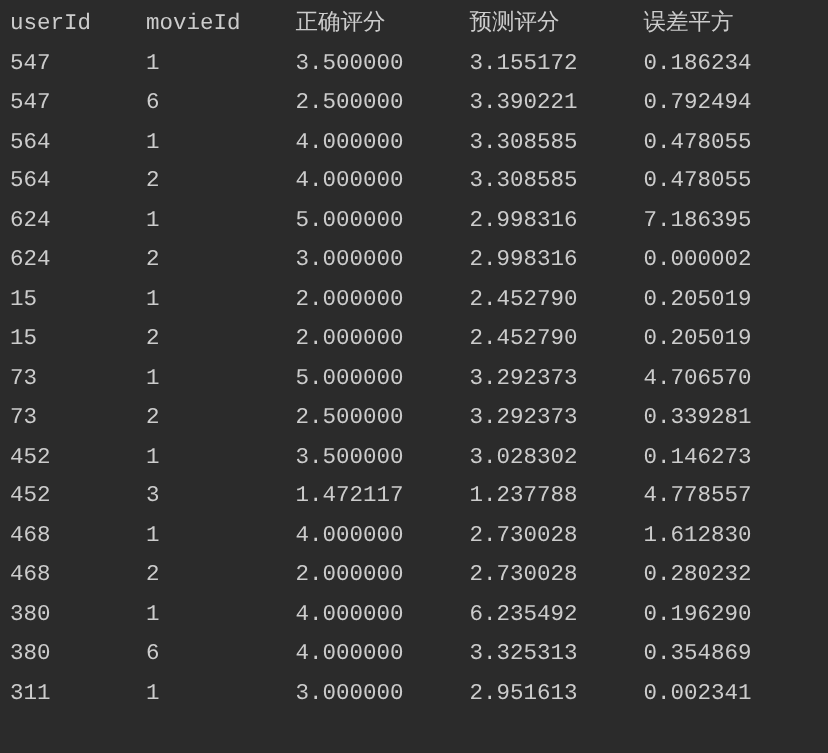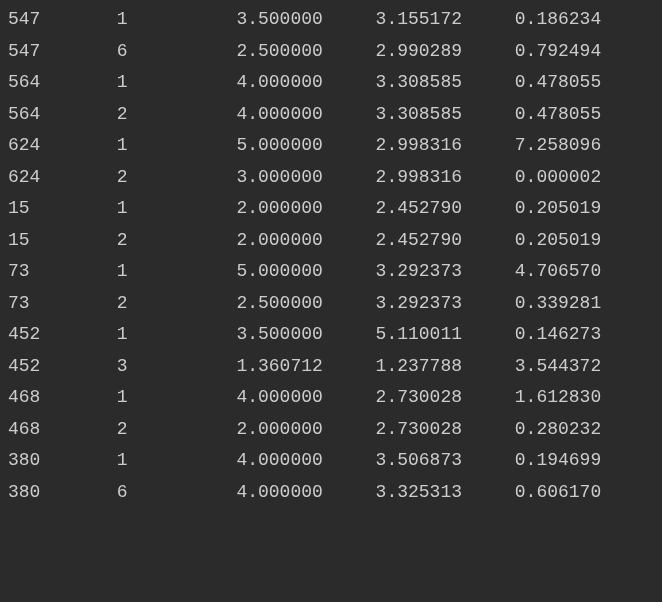--- a/index.html
+++ b/index.html
@@ -37,33 +37,40 @@
     .col-userId { width: 100px; }
     .col-movieId { width: 110px; }
     .col-correct { width: 128px; }
     .col-predict { width: 128px; }
     .col-error { width: 128px; }
   </style>
 </head>
 <body>
 
 <div class="table">
+  <div class="row header">
+    <div class="cell col-userId">userId</div>
+    <div class="cell col-movieId">movieId</div>
+    <div class="cell col-correct">正确评分</div>
+    <div class="cell col-predict">预测评分</div>
+    <div class="cell col-error">误差平方</div>
+  </div>
   <div id="rows-container"></div>
 <div class="row">
       <div class="cell col-userId">547</div>
       <div class="cell col-movieId">1</div>
       <div class="cell col-correct">3.500000</div>
       <div class="cell col-predict">3.155172</div>
       <div class="cell col-error">0.186234</div>
     </div>
     <div class="row">
       <div class="cell col-userId">547</div>
       <div class="cell col-movieId">6</div>
       <div class="cell col-correct">2.500000</div>
-      <div class="cell col-predict">2.990289</div>
+      <div class="cell col-predict">3.390221</div>
       <div class="cell col-error">0.792494</div>
     </div>
     <div class="row">
       <div class="cell col-userId">564</div>
       <div class="cell col-movieId">1</div>
       <div class="cell col-correct">4.000000</div>
       <div class="cell col-predict">3.308585</div>
       <div class="cell col-error">0.478055</div>
     </div>
     <div class="row">
@@ -71,21 +78,21 @@
       <div class="cell col-movieId">2</div>
       <div class="cell col-correct">4.000000</div>
       <div class="cell col-predict">3.308585</div>
       <div class="cell col-error">0.478055</div>
     </div>
     <div class="row">
       <div class="cell col-userId">624</div>
       <div class="cell col-movieId">1</div>
       <div class="cell col-correct">5.000000</div>
       <div class="cell col-predict">2.998316</div>
-      <div class="cell col-error">7.258096</div>
+      <div class="cell col-error">7.186395</div>
     </div>
     <div class="row">
       <div class="cell col-userId">624</div>
       <div class="cell col-movieId">2</div>
       <div class="cell col-correct">3.000000</div>
       <div class="cell col-predict">2.998316</div>
       <div class="cell col-error">0.000002</div>
     </div>
     <div class="row">
       <div class="cell col-userId">15</div>
@@ -112,51 +119,58 @@
       <div class="cell col-userId">73</div>
       <div class="cell col-movieId">2</div>
       <div class="cell col-correct">2.500000</div>
       <div class="cell col-predict">3.292373</div>
       <div class="cell col-error">0.339281</div>
     </div>
     <div class="row">
       <div class="cell col-userId">452</div>
       <div class="cell col-movieId">1</div>
       <div class="cell col-correct">3.500000</div>
-      <div class="cell col-predict">5.110011</div>
+      <div class="cell col-predict">3.028302</div>
       <div class="cell col-error">0.146273</div>
     </div>
     <div class="row">
       <div class="cell col-userId">452</div>
       <div class="cell col-movieId">3</div>
-      <div class="cell col-correct">1.360712</div>
+      <div class="cell col-correct">1.472117</div>
       <div class="cell col-predict">1.237788</div>
-      <div class="cell col-error">3.544372</div>
+      <div class="cell col-error">4.778557</div>
     </div>
     <div class="row">
       <div class="cell col-userId">468</div>
       <div class="cell col-movieId">1</div>
       <div class="cell col-correct">4.000000</div>
       <div class="cell col-predict">2.730028</div>
       <div class="cell col-error">1.612830</div>
     </div>
     <div class="row">
       <div class="cell col-userId">468</div>
       <div class="cell col-movieId">2</div>
       <div class="cell col-correct">2.000000</div>
       <div class="cell col-predict">2.730028</div>
       <div class="cell col-error">0.280232</div>
     </div>
     <div class="row">
       <div class="cell col-userId">380</div>
       <div class="cell col-movieId">1</div>
       <div class="cell col-correct">4.000000</div>
-      <div class="cell col-predict">3.506873</div>
-      <div class="cell col-error">0.194699</div>
+      <div class="cell col-predict">6.235492</div>
+      <div class="cell col-error">0.196290</div>
     </div>
     <div class="row">
       <div class="cell col-userId">380</div>
       <div class="cell col-movieId">6</div>
       <div class="cell col-correct">4.000000</div>
       <div class="cell col-predict">3.325313</div>
-      <div class="cell col-error">0.606170</div>
+      <div class="cell col-error">0.354869</div>
+    </div>
+    <div class="row">
+      <div class="cell col-userId">311</div>
+      <div class="cell col-movieId">1</div>
+      <div class="cell col-correct">3.000000</div>
+      <div class="cell col-predict">2.951613</div>
+      <div class="cell col-error">0.002341</div>
     </div>
   </div>
 
 </body></html>

